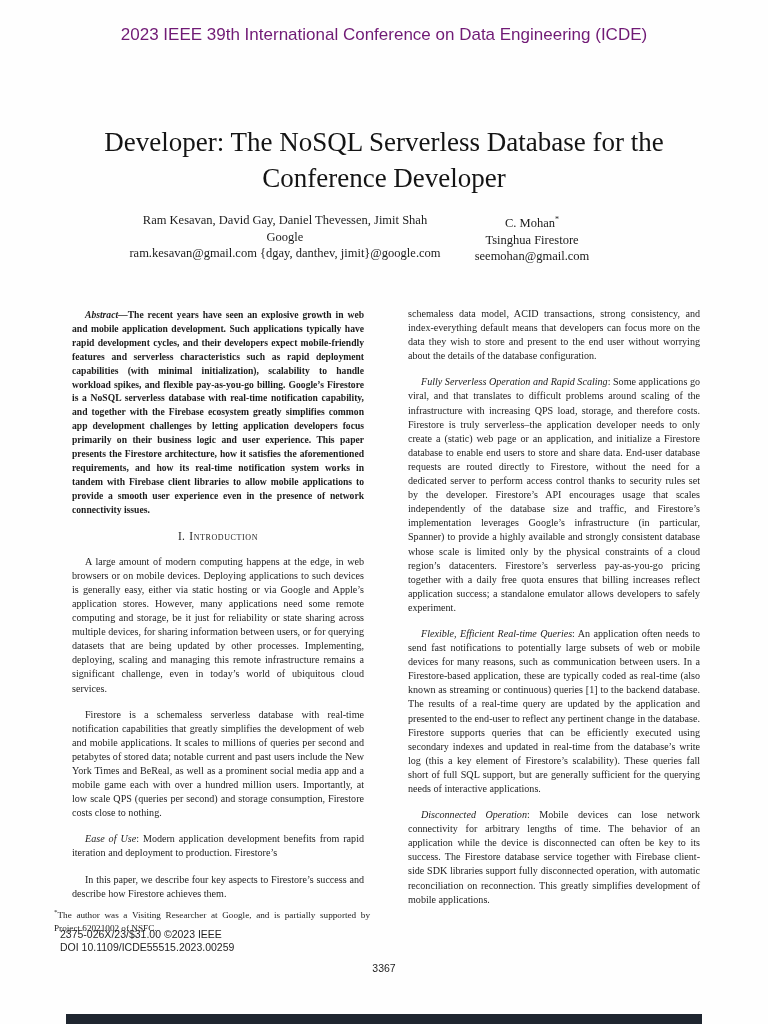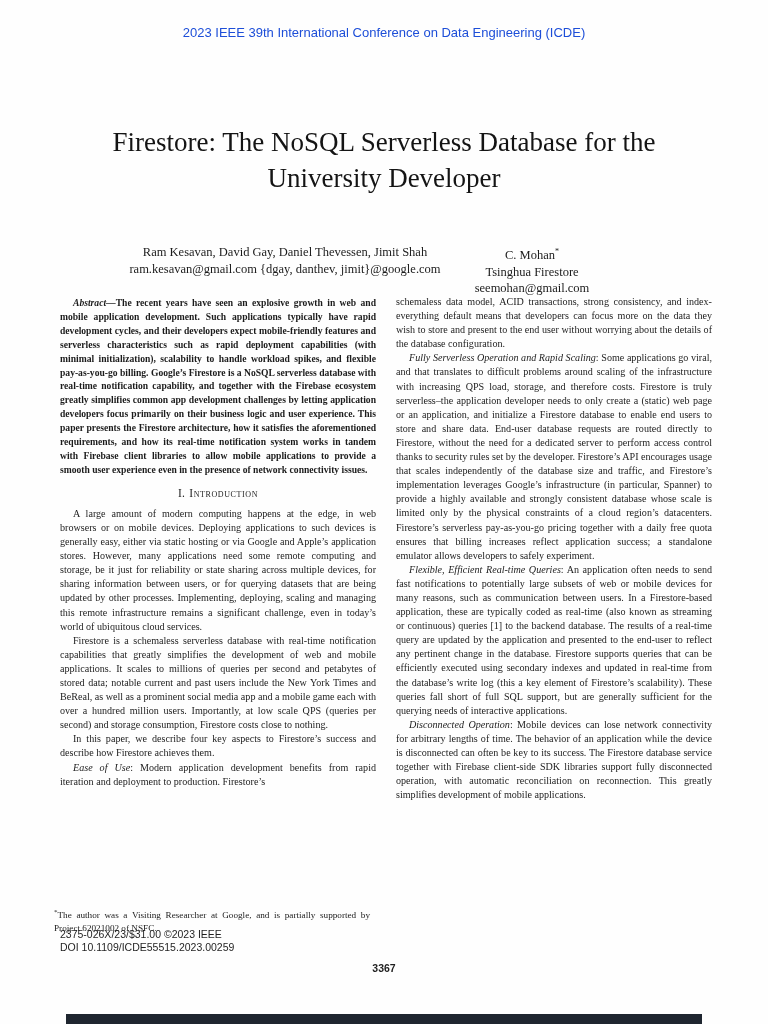--- a/index.html
+++ b/index.html
@@ -10,45 +10,45 @@
     color:#1b1b1b;
     position:relative;
     overflow:hidden;
   }
   .page{position:absolute;inset:0;background:#fefefe;}
 
   .running-head{
     position:absolute;top:25px;left:0;right:0;
     text-align:center;
     font-family:"Liberation Sans","DejaVu Sans",sans-serif;
-    font-size:13px;color:#1d4ed8;
+    font-size:17px;color:#701a75;
   }
 
   .title{
     position:absolute;top:124px;left:40px;right:40px;
     text-align:center;
     font-size:27px;line-height:36px;color:#141414;
   }
 
   .authors{position:absolute;top:212px;left:0;right:0;}
-  .author-group{position:absolute;text-align:center;font-size:12.5px;line-height:16.5px;color:#1b1b1b;margin-top:32px;}
+  .author-group{position:absolute;text-align:center;font-size:12.5px;line-height:16.5px;color:#1b1b1b;}
   .author-group .names{white-space:nowrap;}
   .author-group sup{font-size:8px;}
   .ag1{left:70px;width:430px;}
   .ag2{left:442px;width:180px;}
 
   .col{
     position:absolute;top:296px;width:316px;
     font-size:10.1px;line-height:14.1px;
     text-align:justify;
     color:#1c1c1c;
   }
   .col-left{left:60px;}
   .col-right{left:396px;top:295px;}
-  .col p{margin:0;text-indent:13px;}
+  .col p{margin:12px;text-indent:13px;}
   .col p.no-indent{text-indent:0;}
   .abstract,.index-terms{
     font-weight:bold;font-size:9.6px;line-height:13.9px;
   }
   .lead-ital{font-style:italic;}
   .sec-heading{
     text-align:center;text-indent:0 !important;
     margin:9px 0 7px 0 !important;
     font-size:11.5px;letter-spacing:0.3px;
   }
@@ -62,59 +62,60 @@
 
   .footer-left{
     position:absolute;left:60px;top:928px;
     font-family:"Liberation Sans","DejaVu Sans",sans-serif;
     font-size:10.5px;line-height:12.5px;color:#1f1f1f;
   }
   .page-number{
     position:absolute;left:0;right:0;top:962px;
     text-align:center;
     font-family:"Liberation Sans","DejaVu Sans",sans-serif;
-    font-size:10.5px;color:#1f1f1f;font-weight:bold;
+    font-size:10.5px;color:#1f1f1f;
   }
   .viewer-bottom-bar{
     position:absolute;bottom:0;left:66px;width:636px;height:10px;
   }
 </style>
 </head>
 <body>
 
 <div class="page">
 
   <div class="running-head">2023 IEEE 39th International Conference on Data Engineering (ICDE)</div>
 
   <div class="title">
-    <div>Firestore: The NoSQL Serverless Database for the</div>
-    <div>University Developer</div>
+    <div>Developer: The NoSQL Serverless Database for the</div>
+    <div>Conference Developer</div>
   </div>
 
   <div class="authors">
     <div class="author-group ag1">
       <div class="names">Ram Kesavan, David Gay, Daniel Thevessen, Jimit Shah</div>
+      <div>Google</div>
       <div>ram.kesavan@gmail.com {dgay, danthev, jimit}@google.com</div>
     </div>
     <div class="author-group ag2">
       <div class="names"><span>C. Mohan</span><sup>*</sup></div>
       <div>Tsinghua Firestore</div>
       <div>seemohan@gmail.com</div>
     </div>
   </div>
 
   <div class="col col-left">
     <p class="abstract"><span class="lead-ital">Abstract</span><span>—The recent years have seen an explosive growth in web and mobile application development. Such applications typically have rapid development cycles, and their developers expect mobile-friendly features and serverless characteristics such as rapid deployment capabilities (with minimal initialization), scalability to handle workload spikes, and flexible pay-as-you-go billing. Google’s Firestore is a NoSQL serverless database with real-time notification capability, and together with the Firebase ecosystem greatly simplifies common app development challenges by letting application developers focus primarily on their business logic and user experience. This paper presents the Firestore architecture, how it satisfies the aforementioned requirements, and how its real-time notification system works in tandem with Firebase client libraries to allow mobile applications to provide a smooth user experience even in the presence of network connectivity issues.</span></p>
 
     <p class="sec-heading"><span>I.</span><span class="sc">Introduction</span></p>
 
     <p>A large amount of modern computing happens at the edge, in web browsers or on mobile devices. Deploying applications to such devices is generally easy, either via static hosting or via Google and Apple’s application stores. However, many applications need some remote computing and storage, be it just for reliability or state sharing across multiple devices, for sharing information between users, or for querying datasets that are being updated by other processes. Implementing, deploying, scaling and managing this remote infrastructure remains a significant challenge, even in today’s world of ubiquitous cloud services.</p>
     <p>Firestore is a schemaless serverless database with real-time notification capabilities that greatly simplifies the development of web and mobile applications. It scales to millions of queries per second and petabytes of stored data; notable current and past users include the New York Times and BeReal, as well as a prominent social media app and a mobile game each with over a hundred million users. Importantly, at low scale QPS (queries per second) and storage consumption, Firestore costs close to nothing.</p>
+    <p><span class="lead-ital">Ease of Use</span><span>: Modern application development benefits from rapid iteration and deployment to production. Firestore’s</span></p>
     <p>In this paper, we describe four key aspects to Firestore’s success and describe how Firestore achieves them.</p>
-    <p><span class="lead-ital">Ease of Use</span><span>: Modern application development benefits from rapid iteration and deployment to production. Firestore’s</span></p>
   </div>
 
   <div class="col col-right">
     <p class="no-indent">schemaless data model, ACID transactions, strong consistency, and index-everything default means that developers can focus more on the data they wish to store and present to the end user without worrying about the details of the database configuration.</p>
     <p><span class="lead-ital">Fully Serverless Operation and Rapid Scaling</span><span>: Some applications go viral, and that translates to difficult problems around scaling of the infrastructure with increasing QPS load, storage, and therefore costs. Firestore is truly serverless–the application developer needs to only create a (static) web page or an application, and initialize a Firestore database to enable end users to store and share data. End-user database requests are routed directly to Firestore, without the need for a dedicated server to perform access control thanks to security rules set by the developer. Firestore’s API encourages usage that scales independently of the database size and traffic, and Firestore’s implementation leverages Google’s infrastructure (in particular, Spanner) to provide a highly available and strongly consistent database whose scale is limited only by the physical constraints of a cloud region’s datacenters. Firestore’s serverless pay-as-you-go pricing together with a daily free quota ensures that billing increases reflect application success; a standalone emulator allows developers to safely experiment.</span></p>
     <p><span class="lead-ital">Flexible, Efficient Real-time Queries</span><span>: An application often needs to send fast notifications to potentially large subsets of web or mobile devices for many reasons, such as communication between users. In a Firestore-based application, these are typically coded as real-time (also known as streaming or continuous) queries [1] to the backend database. The results of a real-time query are updated by the application and presented to the end-user to reflect any pertinent change in the database. Firestore supports queries that can be efficiently executed using secondary indexes and updated in real-time from the database’s write log (this a key element of Firestore’s scalability). These queries fall short of full SQL support, but are generally sufficient for the querying needs of interactive applications.</span></p>
     <p><span class="lead-ital">Disconnected Operation</span><span>: Mobile devices can lose network connectivity for arbitrary lengths of time. The behavior of an application while the device is disconnected can often be key to its success. The Firestore database service together with Firebase client-side SDK libraries support fully disconnected operation, with automatic reconciliation on reconnection. This greatly simplifies development of mobile applications.</span></p>
   </div>
 
   <div class="footnote"><sup>*</sup><span>The author was a Visiting Researcher at Google, and is partially supported by Project 62021002 of NSFC.</span></div>

